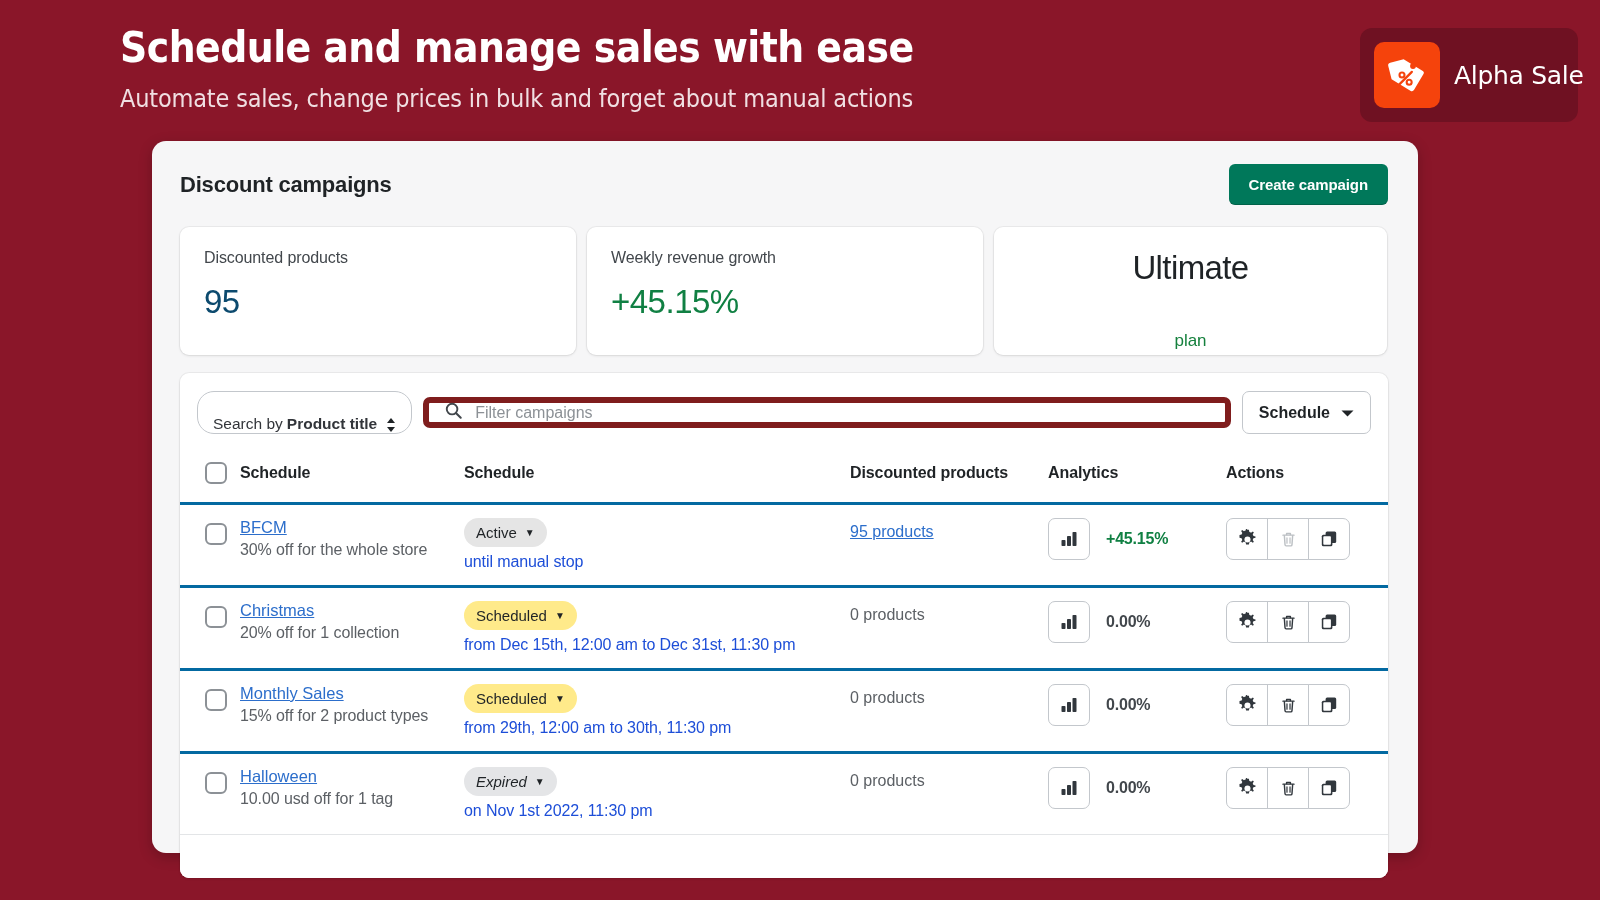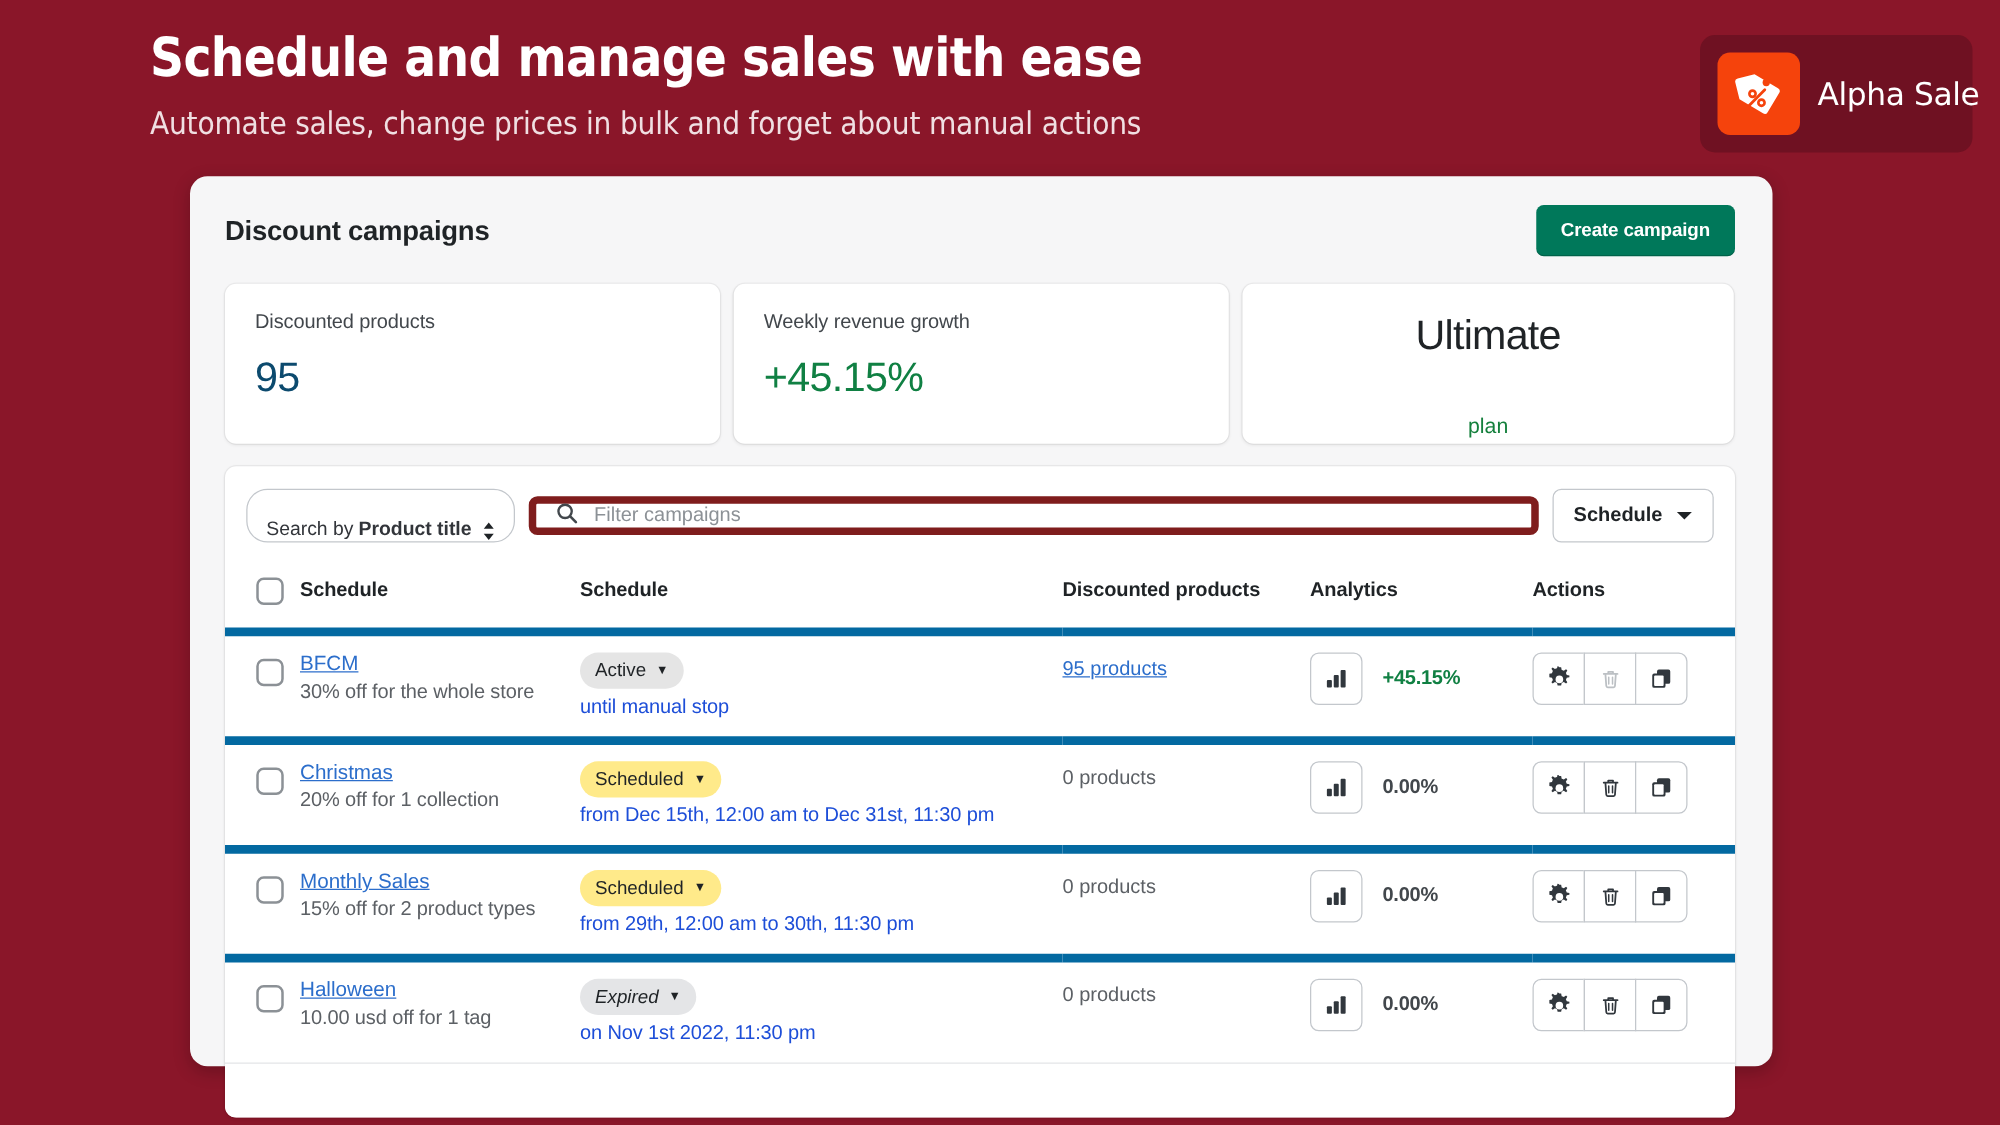--- a/index.html
+++ b/index.html
@@ -283,21 +283,21 @@
     padding: 12px 0 18px 0;
     letter-spacing: -0.1px;
   }
   .col-chk   { width: 60px; padding-left: 25px !important; }
   .col-camp  { width: 224px; }
   .col-sched { width: 386px; }
   .col-disc  { width: 198px; }
   .col-anal  { width: 178px; }
   .col-act   { width: 162px; }
 
-  tbody tr { border-top: 7px solid #0369a1; }
+  tbody tr { border-top: 3px solid #0369a1; }
   tbody td { padding: 13px 0 14px 0; vertical-align: top; }
 
   .chk {
     width: 22px;
     height: 22px;
     border: 2px solid #8c9196;
     border-radius: 6px;
     background: #ffffff;
     cursor: pointer;
     margin-top: 5px;

